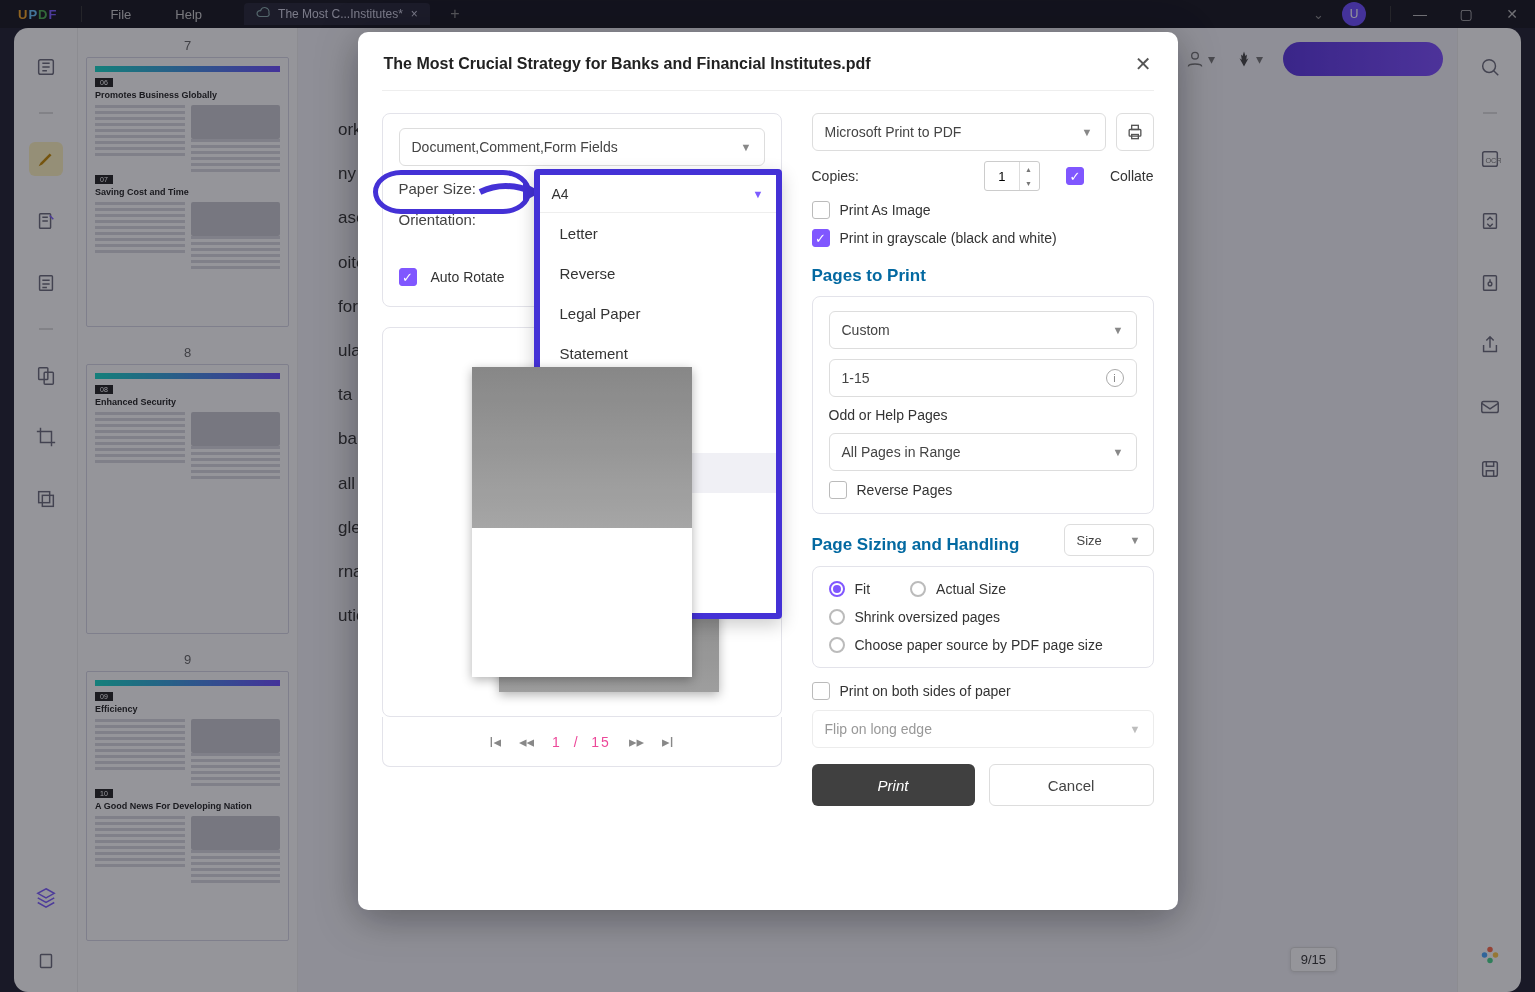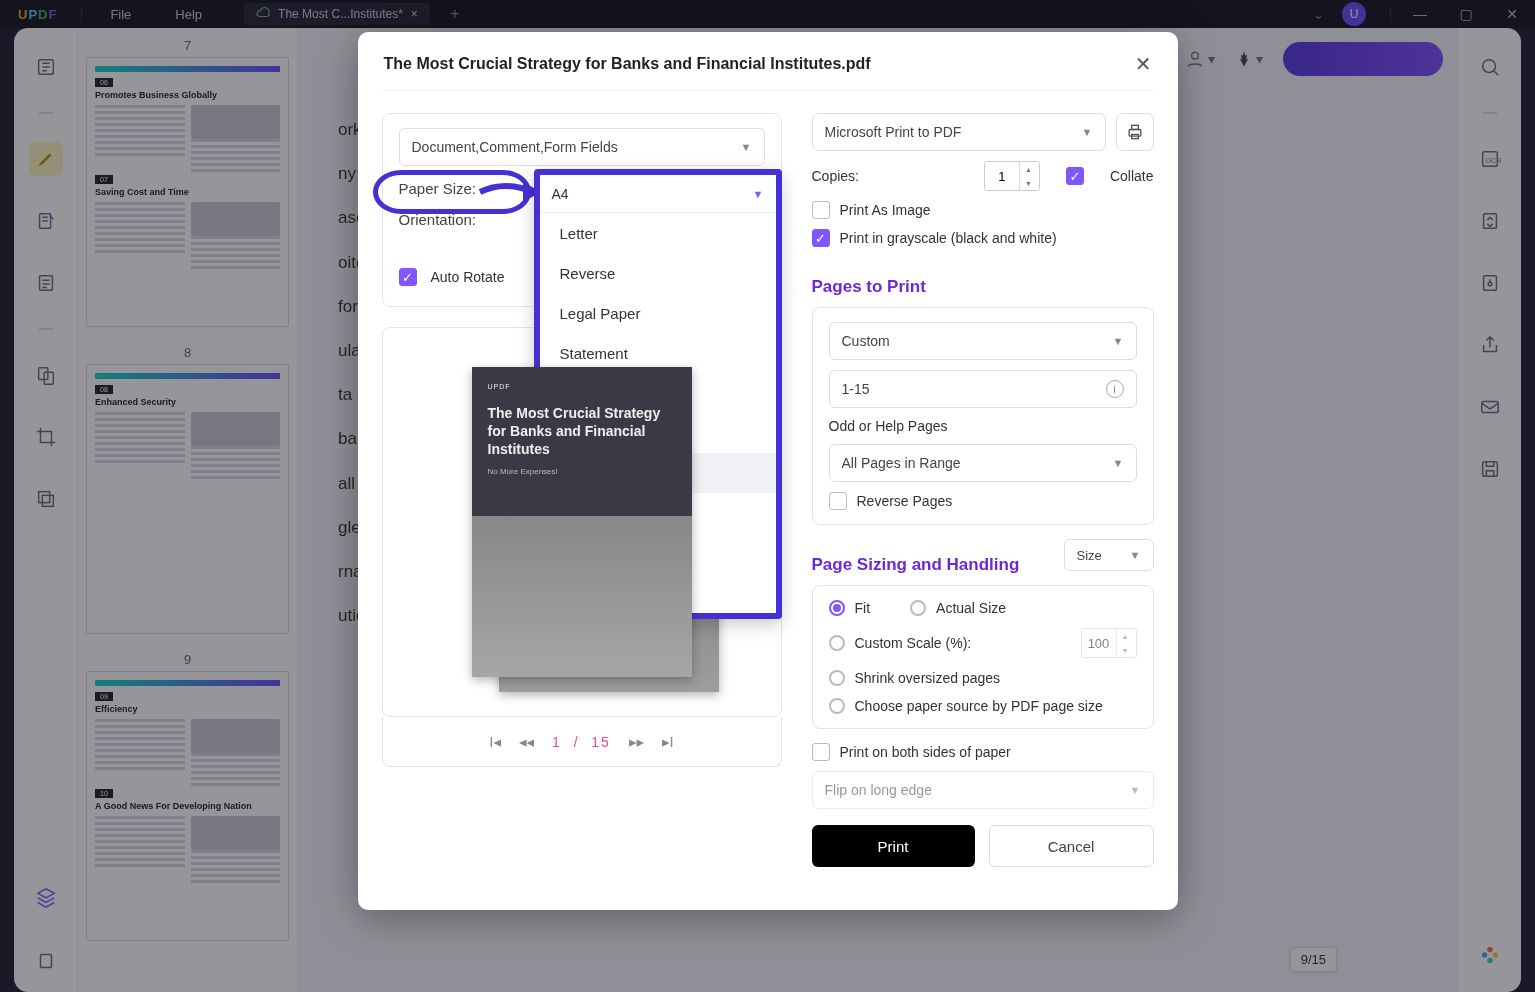--- a/index.html
+++ b/index.html
@@ -103,28 +103,28 @@
   .chk.on { background:#8057ff; border-color:#8057ff; }
   .radio { width:16px; height:16px; border:2px solid #bbb; border-radius:50%; display:inline-flex; align-items:center; justify-content:center;}
   .radio.on { border-color:#8057ff;}
   .radio.on::after { content:""; width:8px; height:8px; background:#8057ff; border-radius:50%;}
 
   .spin { width:56px; height:30px; border:1px solid #ccc; border-radius:3px; display:flex; align-items:center;}
   .spin input { width:34px; border:none; text-align:center; font-size:13px; outline:none;}
   .spin .arrows { width:18px; display:flex; flex-direction:column; font-size:7px; color:#777; border-left:1px solid #ddd;}
   .spin .arrows span { height:14px; display:flex; align-items:center; justify-content:center;}
 
-  .sect-title { font-size:17px; font-weight:700; color:#6d28d9; margin-top:20px;}
+  .sect-title { font-size:17px; font-weight:700; color:#0369a1; margin-top:9px;}
 
   .range-inp { height:38px; border:1px solid #ddd; border-radius:6px; display:flex; align-items:center; padding:0 12px; color:#444;}
   .range-inp .info { margin-left:auto; width:18px; height:18px; border:1.4px solid #aaa; border-radius:50%; display:flex; align-items:center; justify-content:center; font-size:11px; color:#888;}
 
   .btn-row { display:flex; gap:14px; margin-top:6px;}
   .btn { flex:1; height:42px; border-radius:6px; display:flex; align-items:center; justify-content:center; font-size:15px;}
-  .btn.primary { background:#000000; color:#fff;}
+  .btn.primary { background:#404040; color:#fff;font-style:italic;}
   .btn.secondary { background:#fff; border:1px solid #ddd; color:#444;}
 
   .print-icon-box { width:38px; height:38px; border:1px solid #ddd; border-radius:6px; display:flex; align-items:center; justify-content:center;}
 </style>
 </head>
 <body>
 
 <div class="menubar">
   <div class="logo"><span class="u">U</span><span class="p">P</span><span class="d">D</span><span class="f">F</span></div>
   <div class="sep"></div>
@@ -449,25 +449,20 @@
           <path d="M48 8 L66 18 L48 28 Z" fill="#4431d6"></path>
         </svg>
       </div>
 
       <div class="preview-box">
         <div class="preview-page behind">
           <div class="pp-top"></div>
             <div class="pp-img"></div>
         </div>
         <div class="preview-page" style="z-index:2">
-          <div class="pp-top">
-            <div class="lg">UPDF</div>
-            <h3><span>The Most Crucial Strategy for Banks and Financial Institutes</span></h3>
-            <div class="sub">No More Expenses!</div>
-          </div>
           <div class="pp-img"></div>
         </div>
       </div>
       <div class="pager">
         <span class="pg-btn">I◂</span>
         <span class="pg-btn">◂◂</span>
         <span class="pg-txt">
           <span>1</span>&nbsp;&nbsp;<span>/</span>&nbsp;&nbsp;<span>15</span>
         </span>
         <span class="pg-btn">▸▸</span>
@@ -565,31 +560,20 @@
         <div style="display:flex; gap:40px;">
           <label style="display:flex; gap:10px; align-items:center;">
             <span class="radio on"></span>
             <span>Fit</span>
           </label>
           <label style="display:flex; gap:10px; align-items:center;">
             <span class="radio"></span>
             <span>Actual Size</span>
           </label>
         </div>
-        <div style="display:flex; align-items:center; gap:10px;">
-          <span class="radio"></span>
-          <span style="flex:1">Custom Scale (%):</span>
-          <div class="spin" style="opacity:.5">
-            <input value="100" style="">
-            <div class="arrows">
-                <span>▲</span>
-                <span>▼</span>
-              </div>
-          </div>
-        </div>
         <label style="display:flex; gap:10px; align-items:center;">
           <span class="radio"></span>
           <span>Shrink oversized pages</span>
         </label>
         <label style="display:flex; gap:10px; align-items:center;">
           <span class="radio"></span>
           <span>Choose paper source by PDF page size</span>
         </label>
       </div>
 

